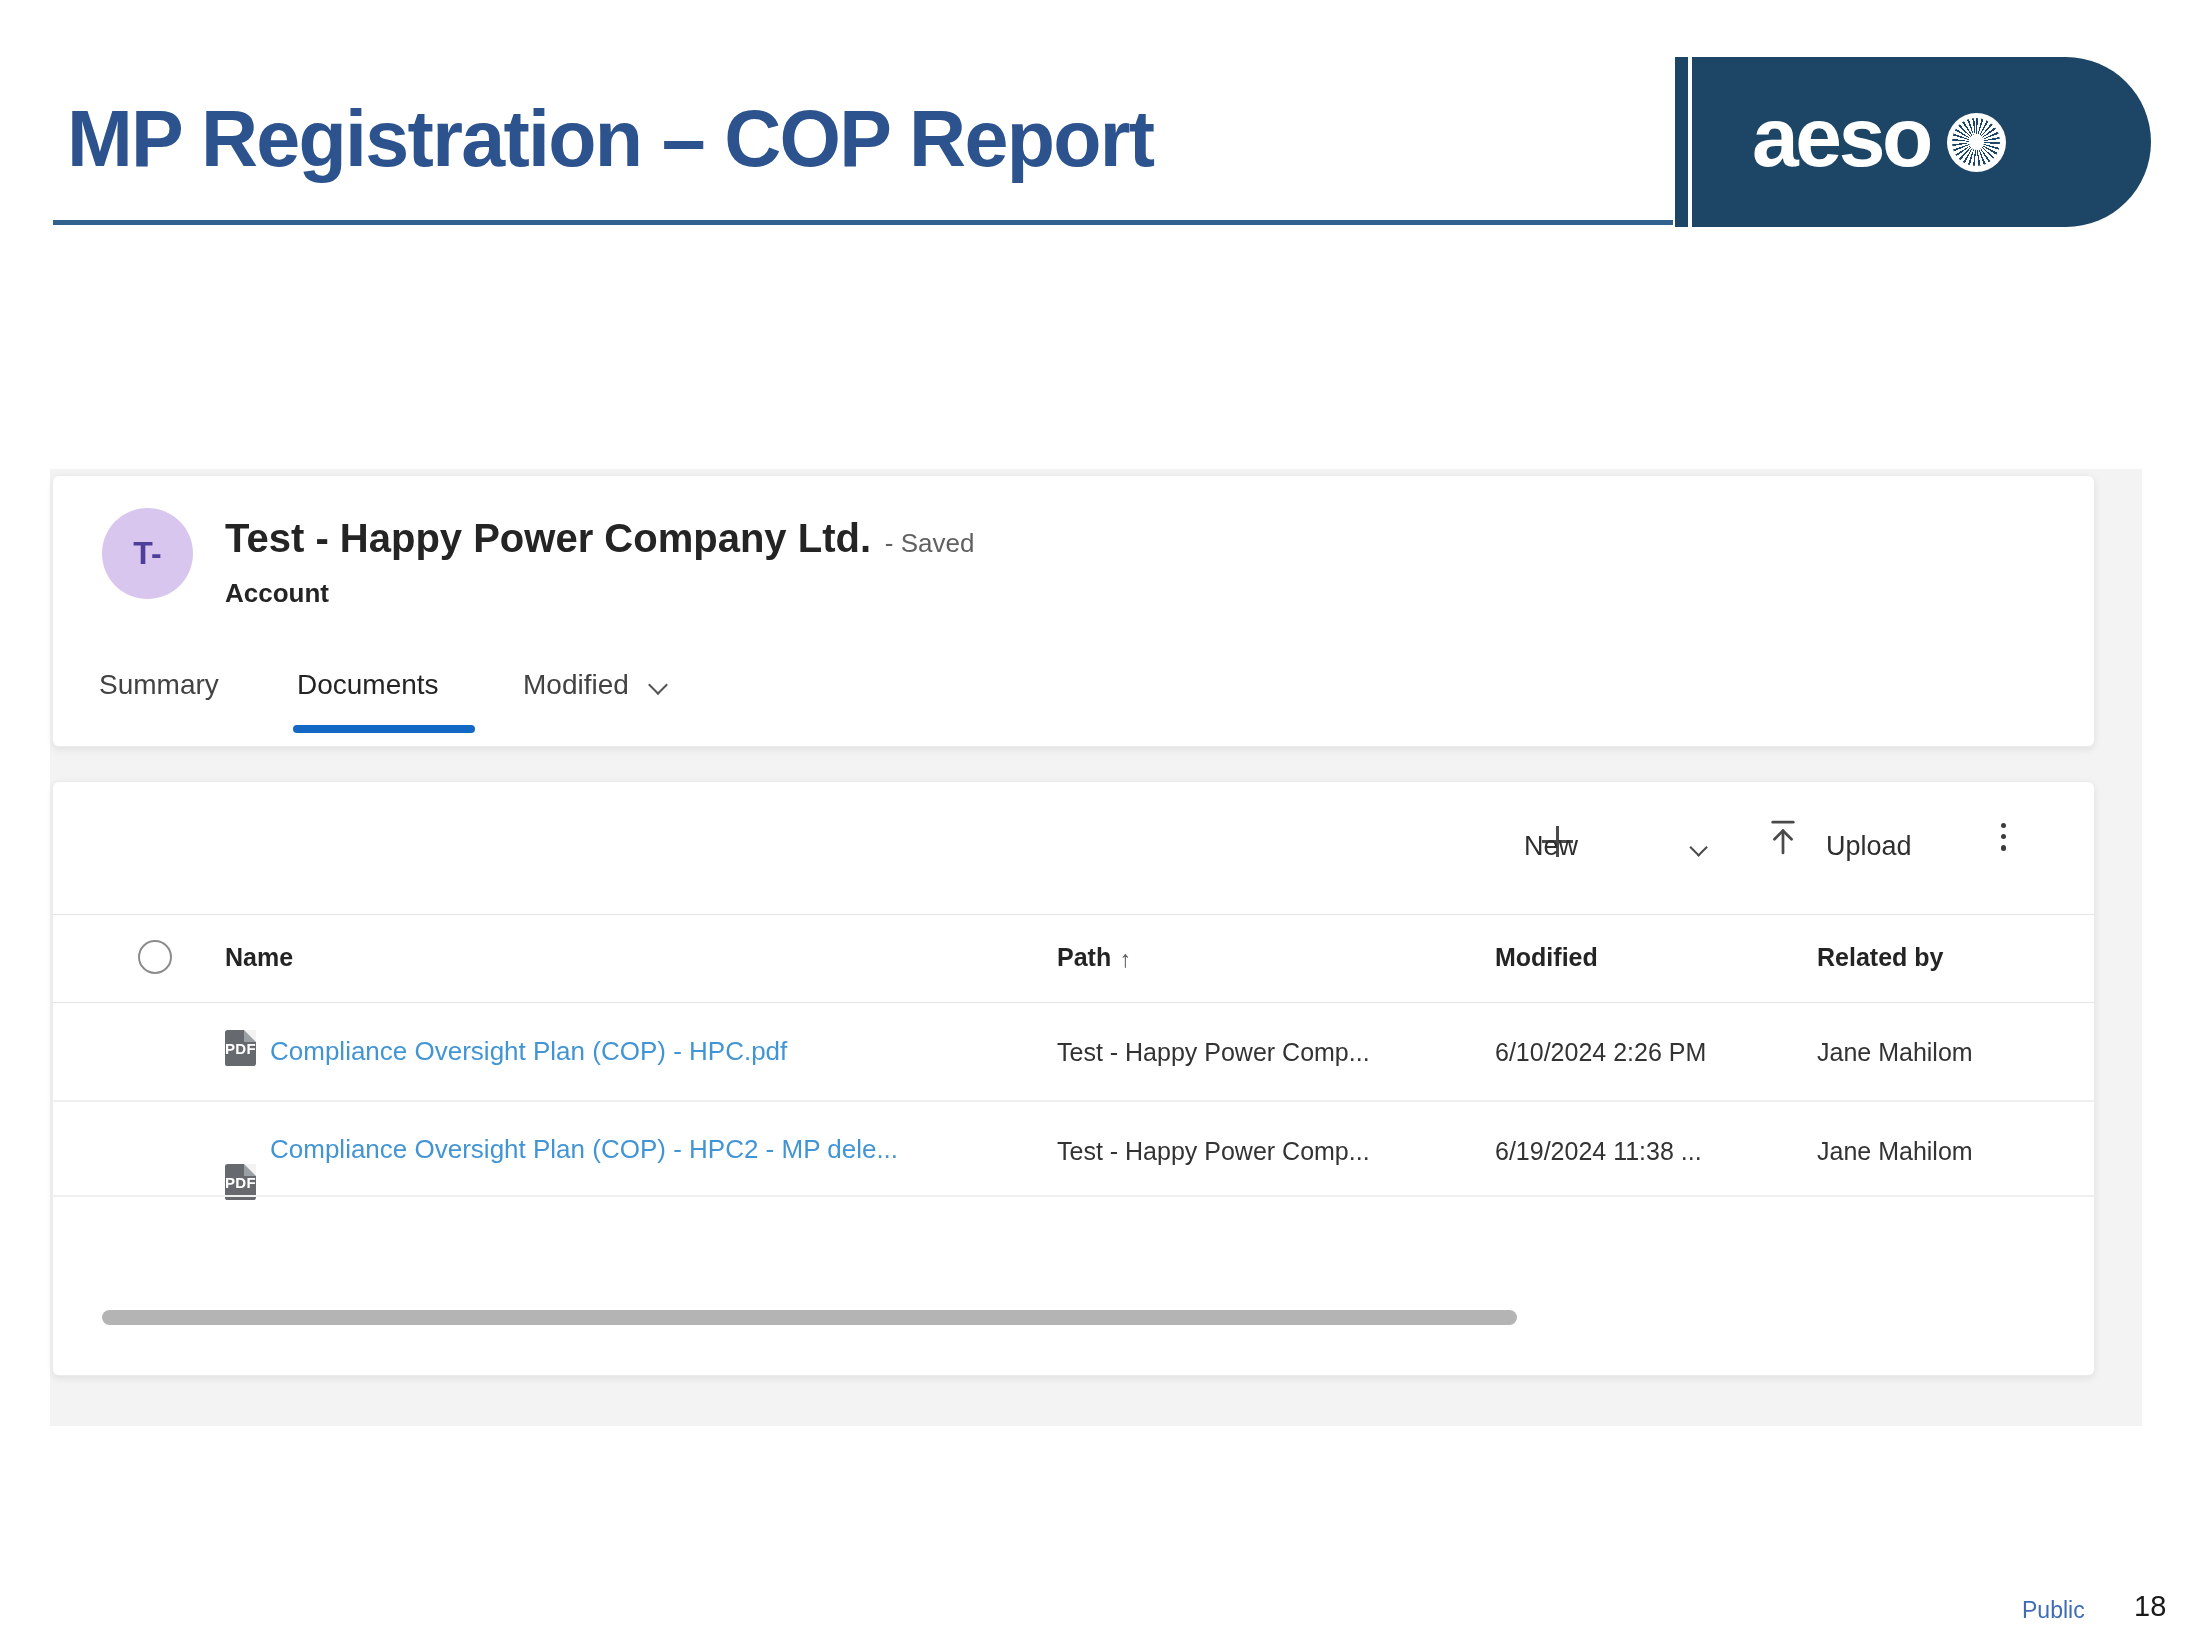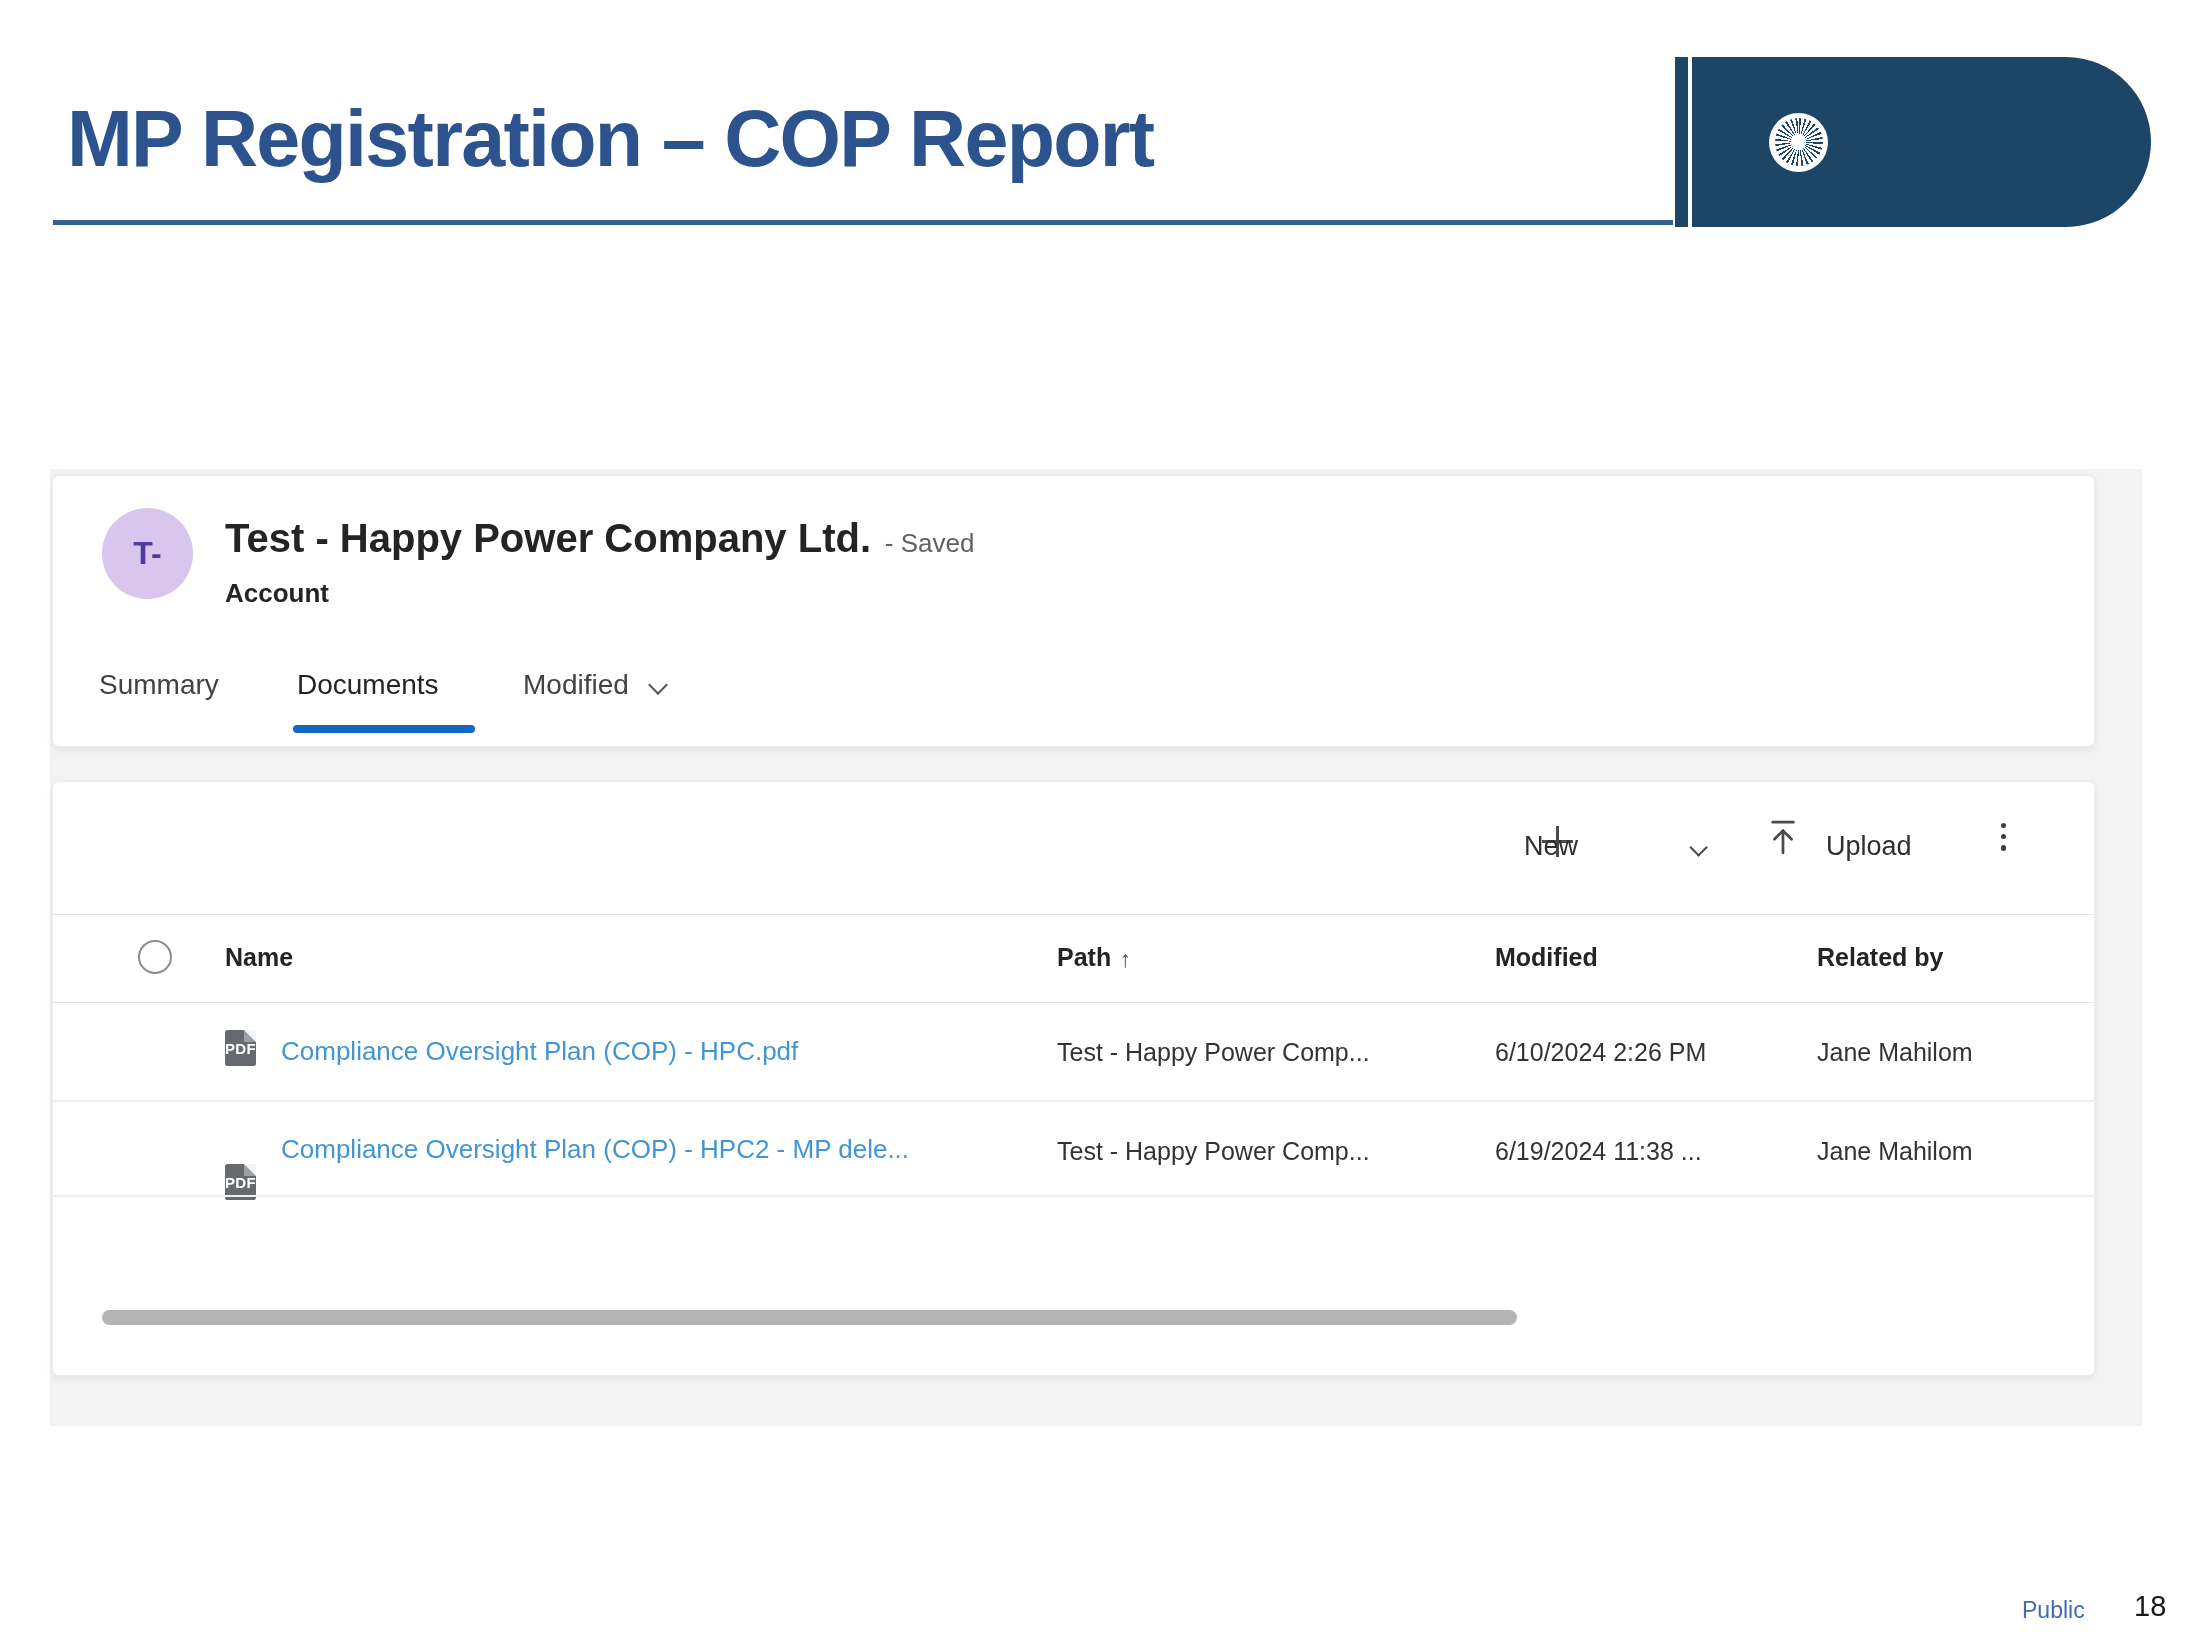--- a/index.html
+++ b/index.html
@@ -51,21 +51,21 @@
   .dots{left:2001px;top:823px;display:flex;flex-direction:column;gap:6px;}
   .dots i{width:5.2px;height:5.2px;border-radius:50%;background:#3c3c3c;}
 
   
   .grid-hdr{left:52px;top:914px;width:2043px;height:89px;border-top:1.7px solid #e6e6e6;border-bottom:1.7px solid #e6e6e6;box-sizing:border-box;}
   .sel-circle{left:138px;top:940px;width:34px;height:34px;border-radius:50%;border:2.2px solid #8c8c8c;box-sizing:border-box;}
   .hdr-cell{top:943px;font-size:25px;font-weight:bold;color:#242424;white-space:nowrap;}
   .sort-asc{font-size:23px;color:#555;margin-left:8.6px;vertical-align:middle;}
   .row-line{left:52px;width:2043px;height:1.7px;background:#efefef;}
   .cell{font-size:25px;color:#333333;white-space:nowrap;}
-  .doclink{font-size:26px;color:#4295d5;white-space:nowrap;cursor:pointer;margin-left:11px;}
+  .doclink{font-size:26px;color:#4295d5;white-space:nowrap;cursor:pointer;}
   .pdficon{width:31px;height:36px;background:#666a6e;border-radius:2.6px;position:relative;
            display:flex;align-items:center;justify-content:center;}
   .pdficon::before{content:"";position:absolute;right:0;top:0;border:6px solid #f3f3f3;
            border-left-color:#9aa0a4;border-bottom-color:#9aa0a4;}
   .pdficon span{font-size:15px;font-weight:bold;color:#ffffff;letter-spacing:0.4px;}
   .scroll-thumb{left:102px;top:1310px;width:1415px;height:14.6px;border-radius:7.7px;background:#b4b4b4;}
 
   
   .footer-class{left:2022px;top:1597px;font-size:23px;color:#3f6cb5;}
   .page-num{left:2134px;top:1590px;font-size:29px;color:#1a1a1a;}
@@ -74,20 +74,21 @@
 </style>
 </head>
 <body>
 
 <div id="slide">
 
   <div class="abs slide-title">MP Registration – COP Report</div>
   <div class="abs title-underline"></div>
   <div class="abs logo-vbar"></div>
   <div class="abs logo-pill">
+    <span class="logo-text">aeso</span>
     <span class="swirl">
         <span class="swirl-inner"></span>
       </span>
   </div>
 
   <div class="abs shot-region"></div>
 
   <div class="abs card card1"></div>
   <div class="abs avatar">
     <span>T-</span>

